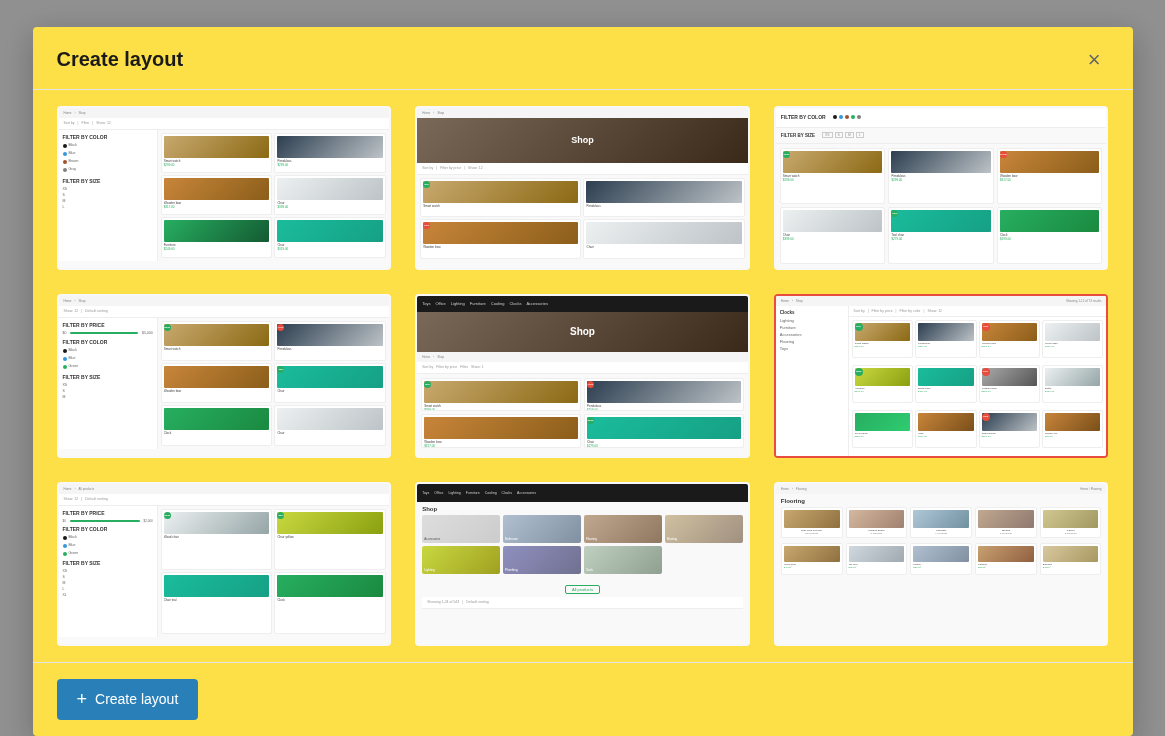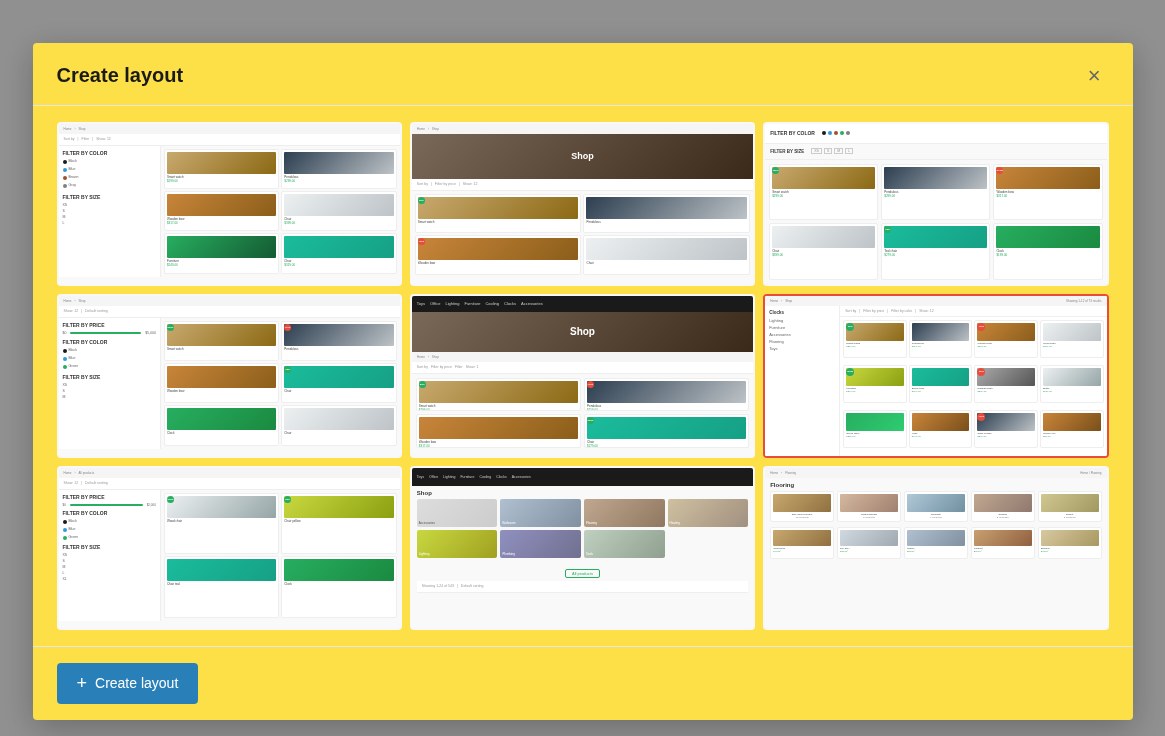--- a/index.html
+++ b/index.html
@@ -55,21 +55,21 @@
       line-height: 1;
     }
     .modal-body {
       flex: 1;
       overflow-y: auto;
       padding: 16px 24px;
     }
     .layouts-grid {
       display: grid;
       grid-template-columns: repeat(3, 1fr);
-      gap: 8px;
+      gap: 24px;
     }
     .layout-card {
       border: 2px solid transparent;
       border-radius: 4px;
       overflow: hidden;
       cursor: pointer;
       background: #f8f8f8;
       position: relative;
     }
     .layout-card.selected {

